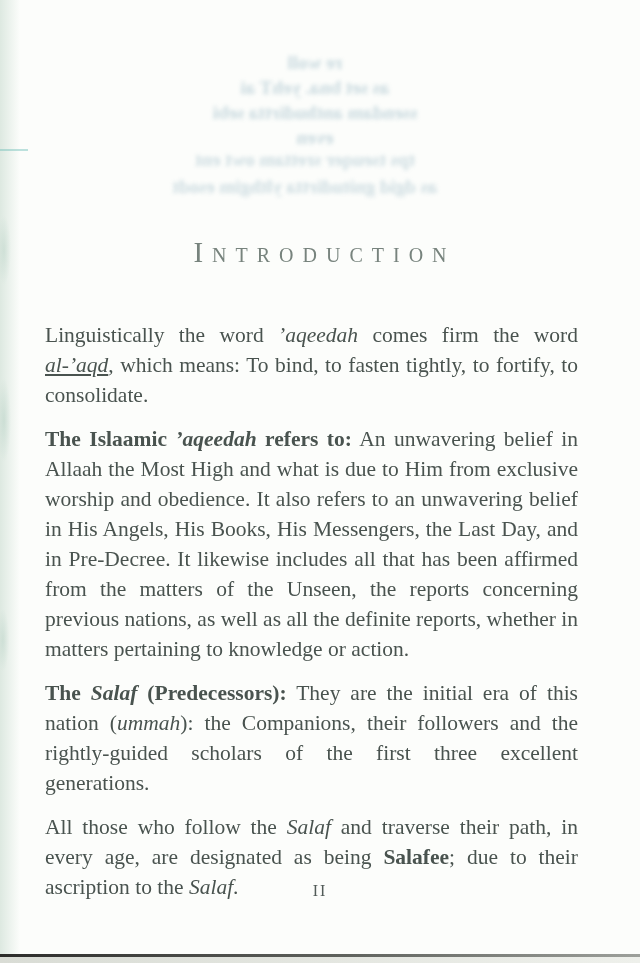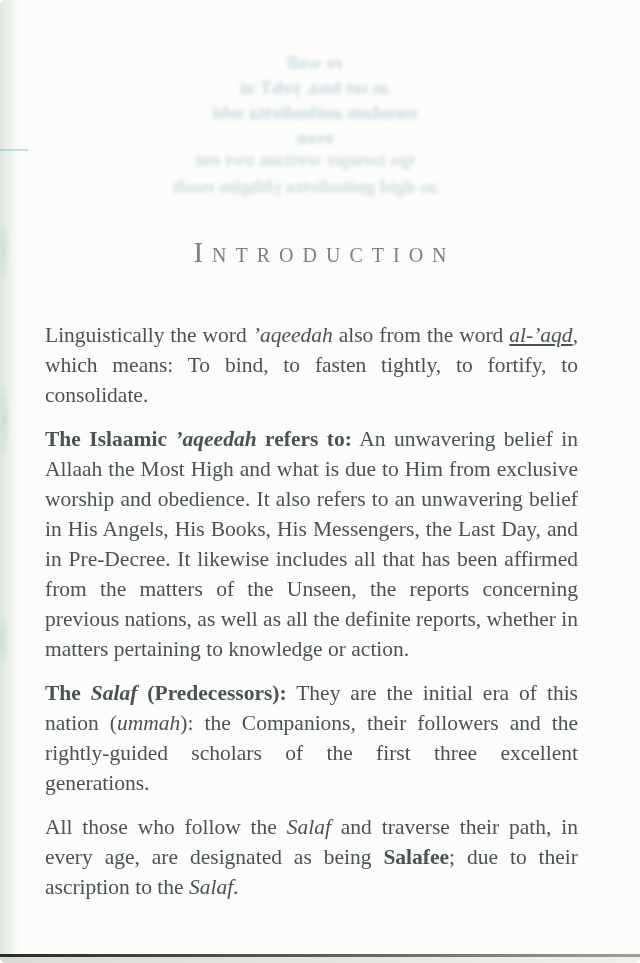--- a/index.html
+++ b/index.html
@@ -2,21 +2,20 @@
 <html><head>
 <meta charset="utf-8">
 <style>
   html,body { margin:0; padding:0; background:#ffffff; }
   .page {
     position:relative;
     width:640px; height:963px;
     background:#fcfdfb;
     overflow:hidden;
     font-family:"Liberation Serif", serif;
-    border-radius:6px;
   }
   
   .edge-left {
     position:absolute; left:0; top:0; bottom:0; width:20px;
     background:linear-gradient(to right, rgba(196,216,203,0.55), rgba(196,216,203,0));
   }
   .edge-mottle {
     position:absolute; left:0; top:0; bottom:0; width:12px;
     background:
       radial-gradient(ellipse 10px 60px at 4px 420px, rgba(160,195,180,0.35), rgba(160,195,180,0) 70%),
@@ -95,23 +94,24 @@
   </div>
 
   <div class="bleed b2">
     <div class="bl">tps tseuqer srettam owt ent</div>
     <div class="bl">as dgid gnitudirtta ylthgim esodt</div>
   </div>
 
   <h1 class="title">Introduction</h1>
 
   <main class="body">
-    <p class="para"><span>Linguistically the word </span><span style="font-style: italic;">’aqeedah</span><span> also from the word </span><span style="font-style: italic; text-decoration: underline;">al-’aqd</span><span>, which means: To bind, to fasten tightly, to fortify, to consolidate.</span></p>
+    <p class="para"><span>Linguistically the word </span><span style="font-style: italic;">’aqeedah</span><span> comes firm the word </span><span style="font-style: italic; text-decoration: underline;">al-’aqd</span><span>, which means: To bind, to fasten tightly, to fortify, to consolidate.</span></p>
     <p class="para"><span style="font-weight: bold;">The Islaamic </span><span style="font-weight: bold; font-style: italic;">’aqeedah</span><span style="font-weight: bold;"> refers to:</span><span> An unwavering belief in Allaah the Most High and what is due to Him from exclusive worship and obedience. It also refers to an unwavering belief in His Angels, His Books, His Messengers, the Last Day, and in Pre-Decree. It likewise includes all that has been affirmed from the matters of the Unseen, the reports concerning previous nations, as well as all the definite reports, whether in matters pertaining to knowledge or action.</span></p>
     <p class="para"><span style="font-weight: bold;">The </span><span style="font-weight: bold; font-style: italic;">Salaf</span><span style="font-weight: bold;"> (Predecessors):</span><span> They are the initial era of this nation (</span><span style="font-style: italic;">ummah</span><span>): the Companions, their followers and the rightly-guided scholars of the first three excellent generations.</span></p>
     <p class="para"><span>All those who follow the </span><span style="font-style: italic;">Salaf</span><span> and traverse their path, in every age, are designated as being </span><span style="font-weight: bold; ">Salafee</span><span>; due to their ascription to the </span><span style="font-style: italic;">Salaf</span><span>.</span></p>
   </main>
 
+  <div class="pagenum">II</div>
 
   <div class="bottom-line"></div>
   <div class="bottom-below"></div>
 
 </div>
 
 </body></html>

